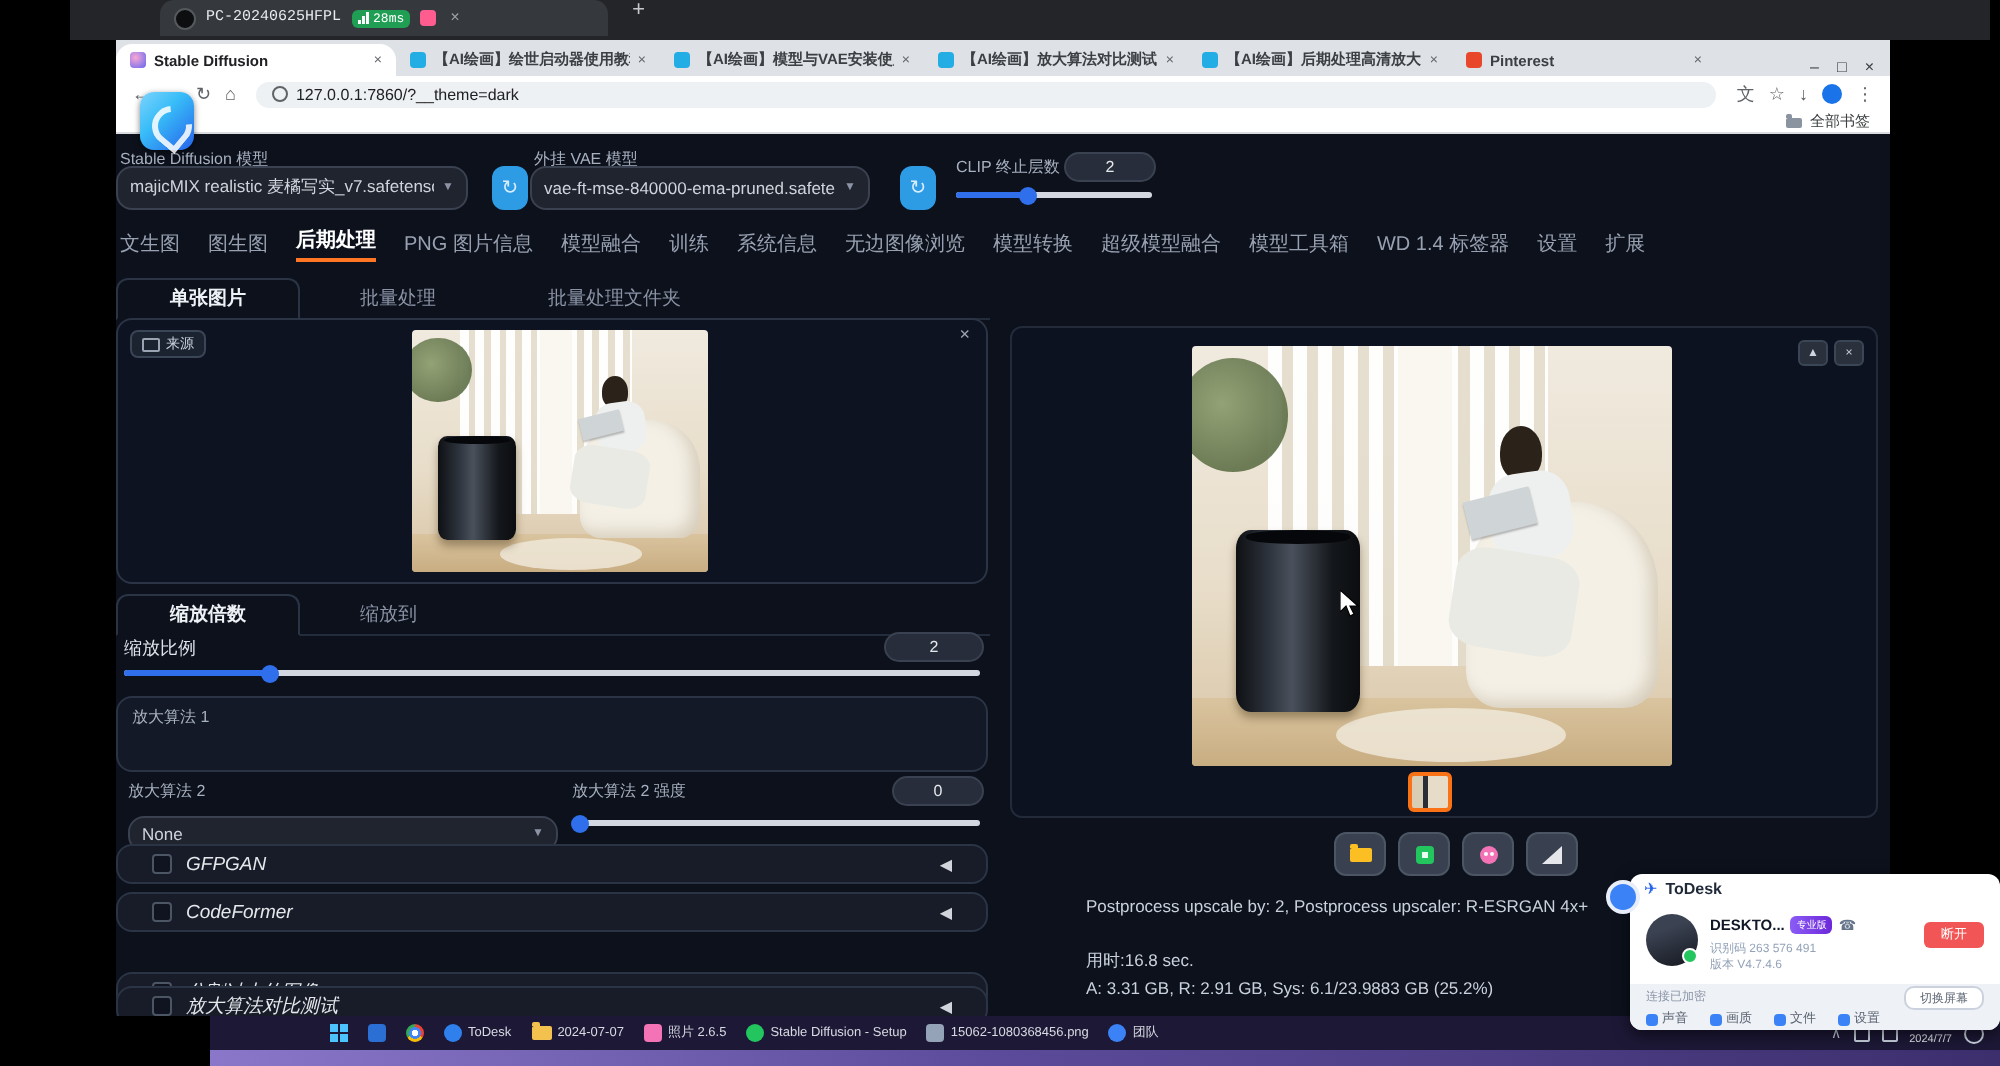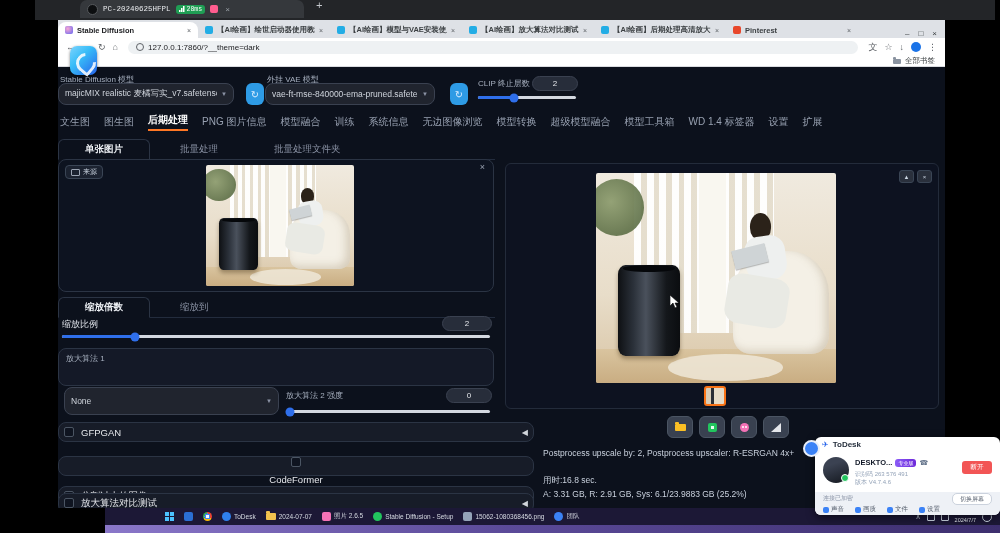--- a/index.html
+++ b/index.html
@@ -59,21 +59,21 @@
   .mtab.active{color:#fff;border-bottom:2px solid #ff7724;font-weight:bold;}
   .subrow{display:flex;gap:4px;align-items:flex-end;border-bottom:1px solid #232c3d;width:437px;font-size:9.5px;color:#8b93a5;}
   .subtab{padding:3px 26px;}
   .subtab.active{border:1px solid #2b3444;border-bottom:1px solid #0c111c;border-radius:6px 6px 0 0;color:#eef1f5;background:#0c111c;margin-bottom:-1px;font-weight:bold;}
   .dropzone{left:0;top:92px;width:436px;height:133px;border:1px solid #2b3444;border-radius:8px;background:#0d1320;box-sizing:border-box;}
   .srcchip{position:absolute;left:6px;top:5px;height:12px;display:flex;align-items:center;gap:3px;padding:0 5px;background:#1b2230;border:1px solid #3a4555;border-radius:4px;}
   .imgglyph{width:7px;height:5px;border:1px solid #9aa3b2;border-radius:1px;}
   .srcchip .t{font-size:7px;color:#cbd5e1;}
   .zx{position:absolute;right:8px;top:2px;font-size:9px;color:#9aa3b2;}
   .panelbox{background:#141927;border:1px solid #2b3444;border-radius:8px;box-sizing:border-box;}
-  .acc{left:0;width:476px;height:20px;background:#171c28;border:1px solid #2b3444;border-radius:8px;display:flex;align-items:center;gap:7px;padding:0 5px;box-sizing:border-box;}
+  .acc{left:0;width:436px;height:20px;background:#171c28;border:1px solid #2b3444;border-radius:8px;display:flex;align-items:center;gap:7px;padding:0 17px;box-sizing:border-box;font-style:italic;}
   .cb{width:8px;height:8px;border:1px solid #4b5563;border-radius:2px;background:#0f1420;flex:0 0 auto;}
   .acc .t{font-size:9.5px;color:#e5e7eb;}
   .acc .car{margin-left:auto;font-size:8px;color:#d1d5db;}
   .genbtn{left:447px;top:70px;width:434px;height:21px;border-radius:6px;background:linear-gradient(180deg,#ff8a2a,#e35a0c);display:flex;align-items:center;justify-content:center;font-size:10.5px;font-weight:bold;color:#7c2408;}
   .gallery{left:447px;top:96px;width:434px;height:246px;background:#0d1220;border:1px solid #232b3a;border-radius:6px;box-sizing:border-box;}
   .cornbtn{width:13px;height:11px;background:#2a303c;border:1px solid #3a4555;border-radius:3px;color:#cbd5e1;font-size:6px;display:flex;align-items:center;justify-content:center;}
   .thumb{border:2px solid #f97316;border-radius:3px;background:linear-gradient(90deg,#d9cdb6 0 30%,#2a2e35 30% 45%,#e6dcc8 45% 100%);box-sizing:border-box;}
   .actbtn{width:24px;height:20px;border-radius:6px;background:#394150;border:1px solid #4b5563;display:flex;align-items:center;justify-content:center;}
   .ic-folder{width:11px;height:7px;background:#fbbf24;border-radius:1px;position:relative;}
   .ic-folder::before{content:"";position:absolute;top:-2px;left:0;width:4px;height:2px;background:#fbbf24;border-radius:1px 1px 0 0;}
@@ -309,39 +309,39 @@
     <div class="abs slider" style="left:4px;top:268px;width:428px;">
       <span class="fill" style="width:17%;"></span>
         <span class="knob" style="left:17%;"></span>
     </div>
 
     <div class="abs panelbox" style="left:0;top:281px;width:436px;height:38px;">
       <span class="lbl" style="position:absolute;left:7px;top:4px;">放大算法 1</span>
     </div>
 
     <span class="abs lbl" style="left:6px;top:323px;">放大算法 2</span>
-    <div class="abs dd" style="left:6px;top:320px;width:215px;height:28px;">
+    <div class="abs dd" style="left:6px;top:341px;width:215px;height:18px;">
       <span class="v">None</span>
         <span class="c">▼</span>
     </div>
     <span class="abs lbl" style="left:228px;top:323px;">放大算法 2 强度</span>
     <div class="abs chipval" style="left:388px;top:321px;width:44px;height:13px;">
         <span>0</span>
       </div>
     <div class="abs slider" style="left:228px;top:343px;width:204px;">
       <span class="fill" style="width:2%;"></span>
         <span class="knob" style="left:2%;"></span>
     </div>
 
     <div class="abs acc" style="top:355px;">
       <span class="cb"></span>
       <span class="t">GFPGAN</span>
       <span class="car">◀</span>
     </div>
-    <div class="abs acc" style="top:389px;flex-direction:column;">
+    <div class="abs acc" style="top:379px;">
       <span class="cb"></span>
       <span class="t">CodeFormer</span>
       <span class="car">◀</span>
     </div>
     <div class="abs acc" style="top:419px;justify-content:center;">
       <span class="cb"></span>
       <span class="t">分割过大的图像</span>
       <span class="car">◀</span>
     </div>
     <div class="abs acc" style="top:426px;">

